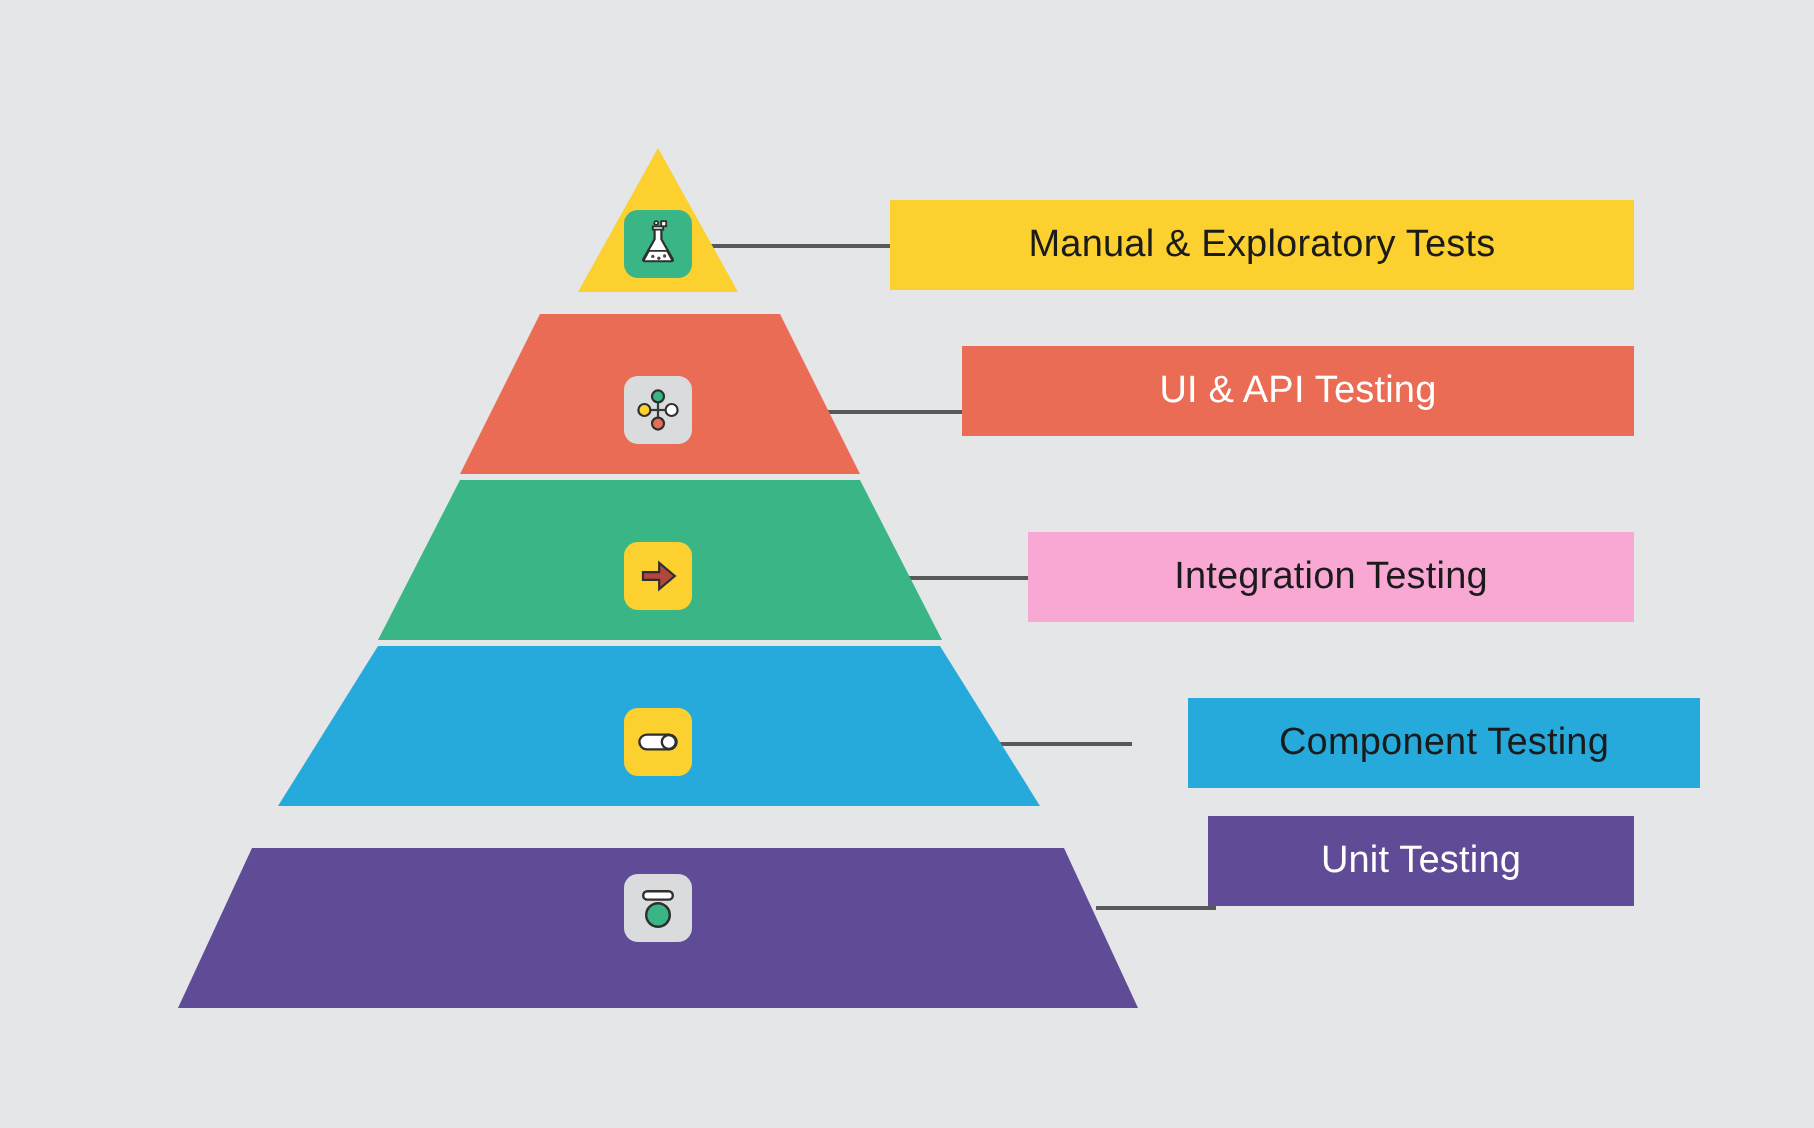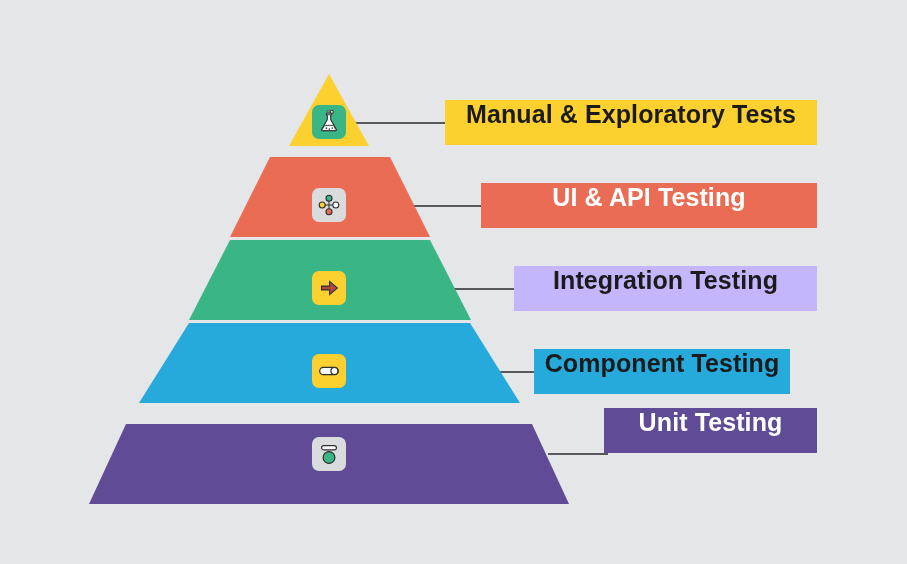--- a/index.html
+++ b/index.html
@@ -38,27 +38,26 @@
     align-items: center;
     justify-content: center;
   }
   .icon-badge svg { display: block; }
 
   
   .label-bar {
     position: absolute;
     height: 45px;
     display: flex;
-    align-items: flex-start;
+    align-items: center;
     justify-content: center;
-    font-size: 25px;
+    font-size: 19px;
     letter-spacing: 0.1px;
     white-space: nowrap;
     text-align: center;
-    font-weight: bold;
   }
   .label-bar.dark-text  { color: #1b1b1b; }
   .label-bar.light-text { color: #ffffff; }
 </style>
 </head>
 <body>
 
 <div id="stage">
 
   <div class="connector" style="left:352px; top:122px; width:94px;"></div>
@@ -103,50 +102,50 @@
       <line x1="12" y1="12" x2="12" y2="5.5" stroke="#3a3a3a" stroke-width="1.1"></line>
       <line x1="12" y1="12" x2="5.5" y2="12" stroke="#3a3a3a" stroke-width="1.1"></line>
       <line x1="12" y1="12" x2="18.5" y2="12" stroke="#3a3a3a" stroke-width="1.1"></line>
       <line x1="12" y1="12" x2="12" y2="18.5" stroke="#3a3a3a" stroke-width="1.1"></line>
       <circle cx="12" cy="5.2" r="3.0" fill="#3AB586" stroke="#2f2f2f" stroke-width="1.1"></circle>
       <circle cx="5.2" cy="12" r="3.0" fill="#FBD02F" stroke="#2f2f2f" stroke-width="1.1"></circle>
       <circle cx="18.8" cy="12" r="3.0" fill="#FFFFFF" stroke="#2f2f2f" stroke-width="1.1"></circle>
       <circle cx="12" cy="18.8" r="3.0" fill="#EB6C54" stroke="#2f2f2f" stroke-width="1.1"></circle>
     </svg>
   </div>
-  <div class="label-bar light-text" style="left:481px; top:183px; width:336px; background:#EB6C54;">
+  <div class="label-bar light-text" style="left:481px; top:173px; width:336px; background:#EB6C54;">
     <span>UI &amp; API Testing</span>
   </div>
 
   <div class="layer" style="left:189px; top:240px; width:282px; height:80px;">
     <svg width="282" height="80" viewBox="0 0 282 80" aria-hidden="true">
       <polygon points="41,0 241,0 282,80 0,80" fill="#3AB586"></polygon>
     </svg>
   </div>
   <div class="icon-badge" style="left:312px; top:271px; background:#FBD02F;">
     <svg width="24" height="24" viewBox="0 0 24 24">
       <path d="M4.5 10.1 L12.6 10.1 L12.6 5.4 L20.4 12 L12.6 18.6 L12.6 13.9 L4.5 13.9 Z" fill="#B5453F" stroke="#2f2f2f" stroke-width="1.1" stroke-linejoin="miter"></path>
     </svg>
   </div>
-  <div class="label-bar dark-text" style="left:514px; top:266px; width:303px; background:#c4b5fd;">
+  <div class="label-bar dark-text" style="left:514px; top:266px; width:303px; background:#f9a8d4;">
     <span>Integration Testing</span>
   </div>
 
   <div class="layer" style="left:139px; top:323px; width:381px; height:80px;">
     <svg width="381" height="80" viewBox="0 0 381 80" aria-hidden="true">
       <polygon points="50,0 331,0 381,80 0,80" fill="#26A9DB"></polygon>
     </svg>
   </div>
   <div class="icon-badge" style="left:312px; top:354px; background:#FBD02F;">
     <svg width="24" height="24" viewBox="0 0 24 24">
       <rect x="2.7" y="8.3" width="18.6" height="7.4" rx="3.7" fill="#FFFFFF" stroke="#2f2f2f" stroke-width="1.2"></rect>
       <circle cx="17.4" cy="12" r="3.5" fill="#FFFFFF" stroke="#2f2f2f" stroke-width="1.2"></circle>
     </svg>
   </div>
-  <div class="label-bar dark-text" style="left:534px; top:349px; width:256px; background:#26A9DB;">
+  <div class="label-bar dark-text" style="left:594px; top:349px; width:256px; background:#26A9DB;">
     <span>Component Testing</span>
   </div>
 
   <div class="layer" style="left:89px; top:424px; width:480px; height:80px;">
     <svg width="480" height="80" viewBox="0 0 480 80" aria-hidden="true">
       <polygon points="37,0 443,0 480,80 0,80" fill="#5F4B96"></polygon>
     </svg>
   </div>
   <div class="icon-badge" style="left:312px; top:437px; background:#D9DBDD;">
     <svg width="24" height="24" viewBox="0 0 24 24">

